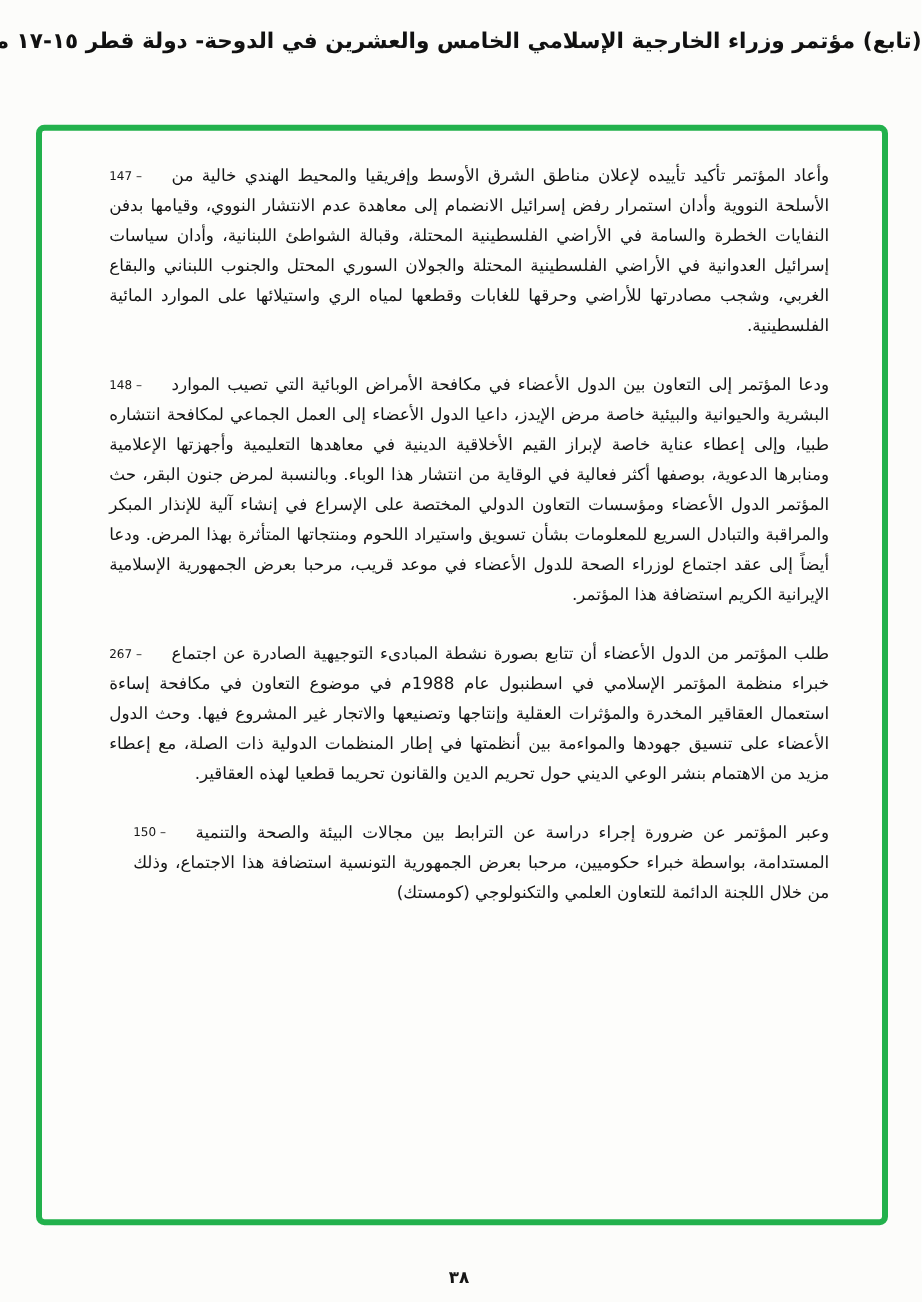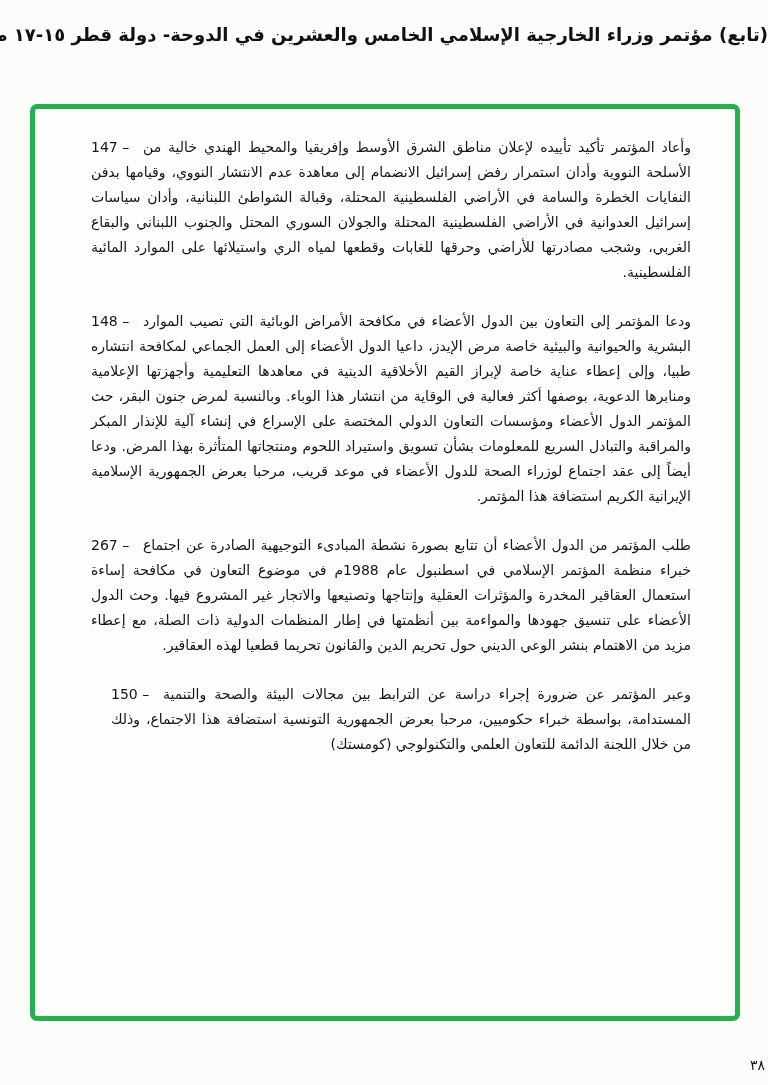--- a/index.html
+++ b/index.html
@@ -56,30 +56,31 @@
     line-height: 25px;
     margin-bottom: 24px;
   }
   .para:last-child { margin-bottom: 0; margin-left: 20px; }
   .para-num {
     float: left;
     direction: ltr;
     unicode-bidi: embed;
     margin-right: 12px;
     min-width: 40px;
-    font-size: 14px;
+    font-size: 10px;
     color: #151515;
   }
   .page-footer {
     position: absolute;
     left: 0;
     right: 3px;
     bottom: 12px;
+    text-align: center;
     font-size: 14px;
-    font-weight: normal;
+    font-weight: bold;
     direction: rtl;
   }
 </style>
 </head>
 <body>
 
 <div class="page">
 
   <header class="doc-header">
     <div class="doc-title">(تابع) مؤتمر وزراء الخارجية الإسلامي الخامس والعشرين في الدوحة- دولة قطر ١٥-١٧ مارس ١٩٩٨- البيان الختامي</div>

